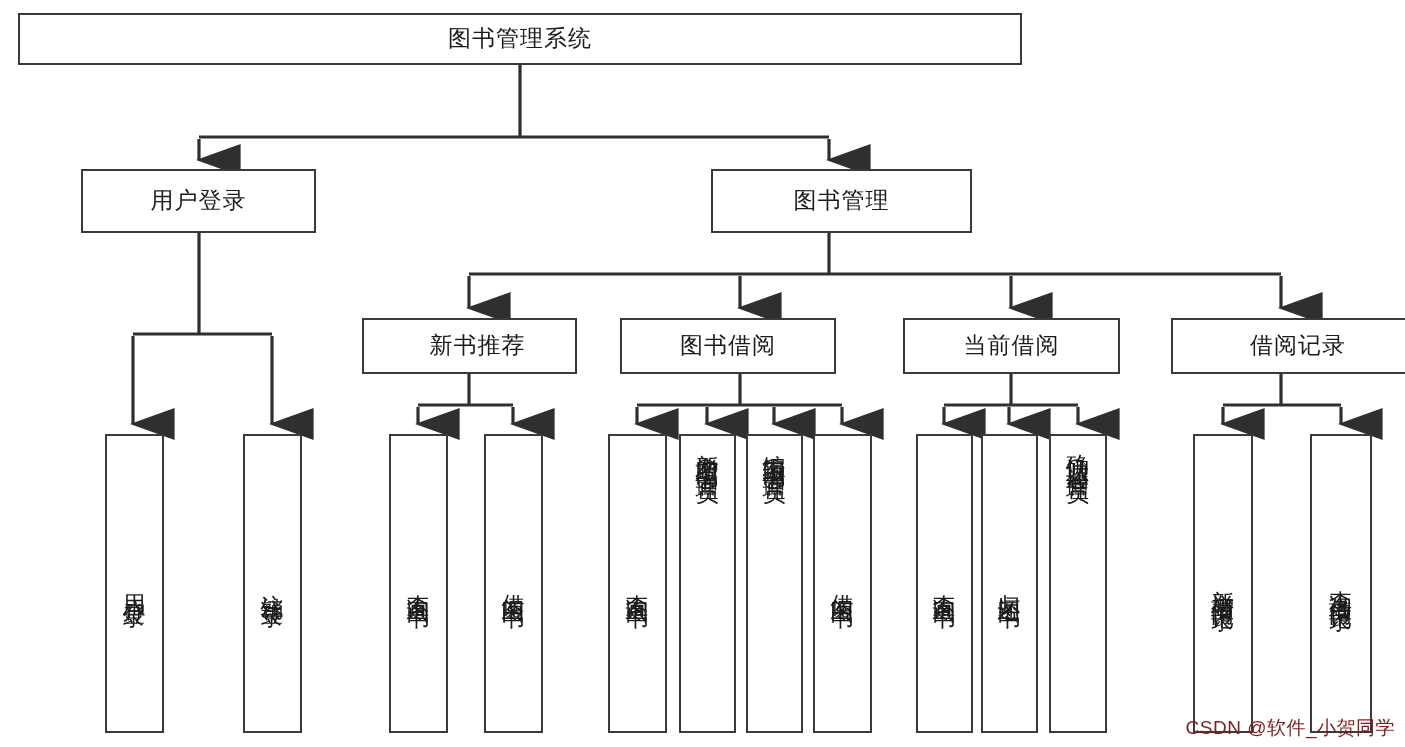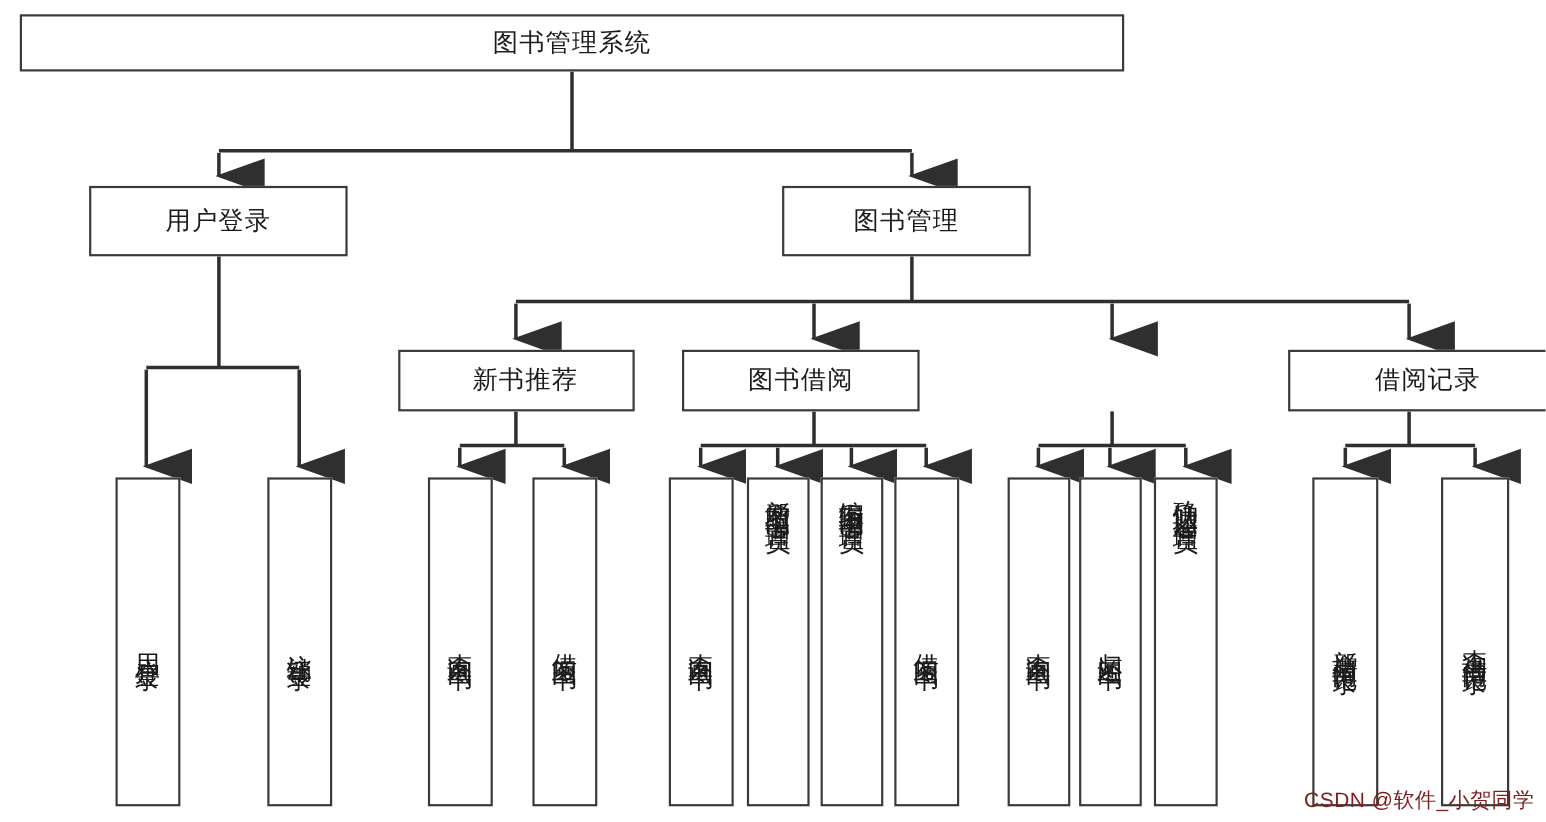--- a/index.html
+++ b/index.html
@@ -116,29 +116,32 @@
     </g>
   </svg>
 
   <div class="node h root" style="left:18px;top:13px;width:1004px;height:52px;">
     <span class="label">图书管理系统</span>
   </div>
 
   <div class="node h" style="left:81px;top:169px;width:235px;height:64px;">
     <span class="label">用户登录</span>
   </div>
-  <div class="node h" style="left:711px;top:169px;width:226px;height:64px;">
+  <div class="node h" style="left:711px;top:169px;width:261px;height:64px;">
     <span class="label">图书管理</span>
   </div>
 
   <div class="node h" style="left:362px;top:318px;width:215px;height:56px;padding-left:16px;">
     <span class="label">新书推荐</span>
   </div>
   <div class="node h" style="left:620px;top:318px;width:216px;height:56px;">
     <span class="label">图书借阅</span>
+  </div>
+  <div class="node h" style="left:903px;top:318px;width:217px;height:56px;">
+    <span class="label">当前借阅</span>
   </div>
   <div class="node h" style="left:1171px;top:318px;width:254px;height:56px;">
     <span class="label">借阅记录</span>
   </div>
 
   <div class="node v mid" style="left:105px;top:434px;width:59px;height:299px;">
     <span class="label">用户登录</span>
   </div>
   <div class="node v mid" style="left:243px;top:434px;width:59px;height:299px;">
     <span class="label">注销登录</span>

